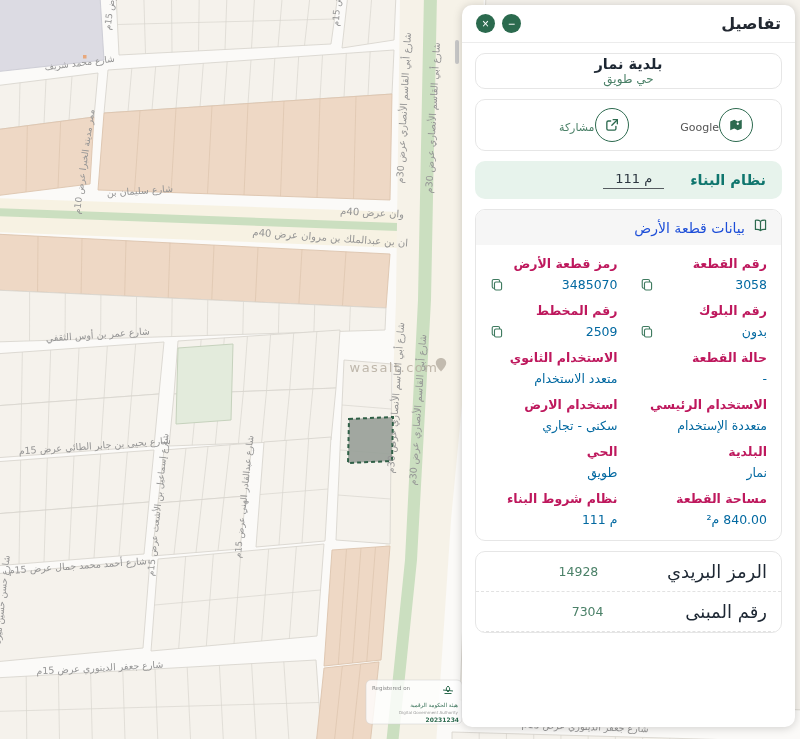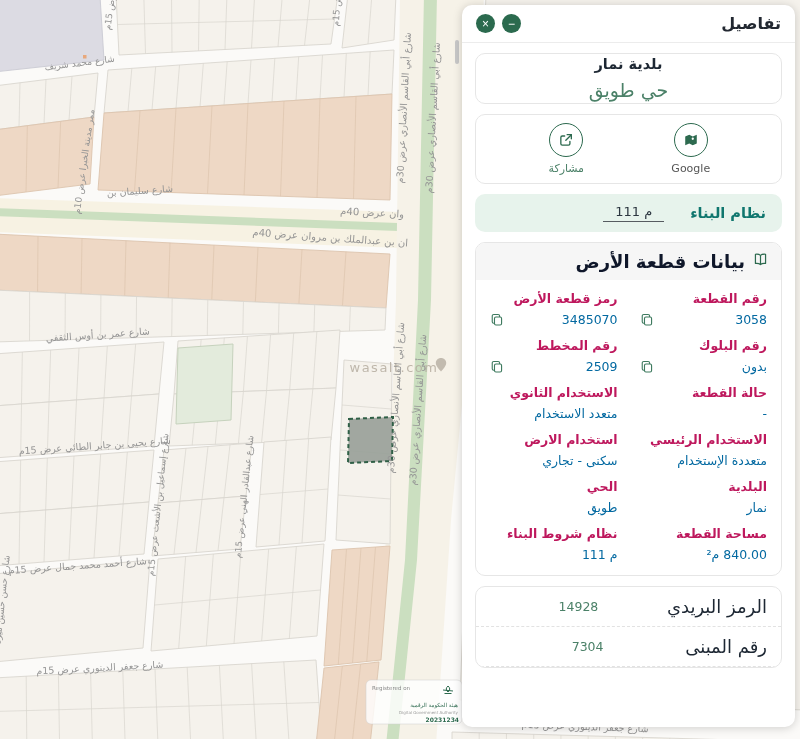--- a/index.html
+++ b/index.html
@@ -13,32 +13,32 @@
          border-radius:10px;box-shadow:0 1px 10px rgba(0,0,0,.18);overflow:hidden;}
   .p-head{display:flex;justify-content:space-between;align-items:center;padding:9px 14px;border-bottom:1px solid #ececec;}
   .p-title{font-weight:bold;font-size:16px;color:#222831;}
   .p-ctrls{display:flex;gap:7px;}
   .ctrl{width:19px;height:19px;border-radius:50%;background:#2b6a4e;color:#fff;border:none;
         display:flex;align-items:center;justify-content:center;font-size:12px;line-height:1;cursor:pointer;padding:0;}
   .p-body{padding:10px 13px;}
   .card{border:1px solid #e6e6e6;border-radius:10px;margin-bottom:10px;background:#fff;}
   .muni{padding:2px 10px;text-align:center;}
   .muni-name{font-weight:bold;font-size:14.5px;color:#1d2733;}
-  .muni-district{margin-top:7px;font-size:19px;color:#4b8168;}
+  .muni-district{font-size:12px;color:#4b8168;}
   .share-row{display:flex;padding:8px 28px;}
-  .share-item{flex:1;display:flex;flex-direction:column;align-items:center;cursor:pointer;}
+  .share-item{flex:1;display:flex;flex-direction:row;align-items:center;cursor:pointer;}
   .circ{width:34px;height:34px;border:1.6px solid #2d6a4f;border-radius:50%;display:flex;align-items:center;justify-content:center;}
   .share-lbl{margin-top:5px;font-size:11px;color:#4b8168;}
   .share-lbl.en{color:#555;}
   .sys-bar{background:#e7f3ec;border-radius:10px;padding:10px 16px;display:flex;align-items:center;margin-bottom:10px;}
   .sys-lbl{font-weight:bold;font-size:14.5px;color:#0f766e;}
   .sys-val{margin-right:26px;font-size:13px;color:#2c3640;border-bottom:1.5px solid #565b60;padding:0 12px 2px;}
   .sect{overflow:hidden;}
   .sect-head{background:#f6f6f6;padding:8px 13px;display:flex;align-items:center;gap:8px;}
-  .sect-title{font-weight:bold;font-size:18px;color:#0f172a;}
+  .sect-title{font-weight:normal;font-size:14px;color:#1d4ed8;}
   .fgrid{display:grid;grid-template-columns:1fr 1fr;column-gap:22px;row-gap:11px;padding:11px 14px 13px;}
   .flabel{font-weight:bold;font-size:12.5px;color:#be185d;}
   .fvrow{display:flex;justify-content:space-between;align-items:center;margin-top:6px;}
   .fval{font-size:12.5px;color:#0369a1;}
   .copybtn{cursor:pointer;display:inline-flex;}
   .addr-row{display:flex;align-items:center;padding:9px 14px;border-bottom:1px dashed #e2e2e2;}
   .addr-label{font-weight:normal;font-size:18px;color:#1d2733;}
   .addr-value{flex:1;text-align:center;font-size:12.5px;color:#4b8168;}
   .scrollthumb{position:absolute;left:455px;top:40px;width:4px;height:24px;border-radius:2px;background:#c7c7c7;}
 </style>

